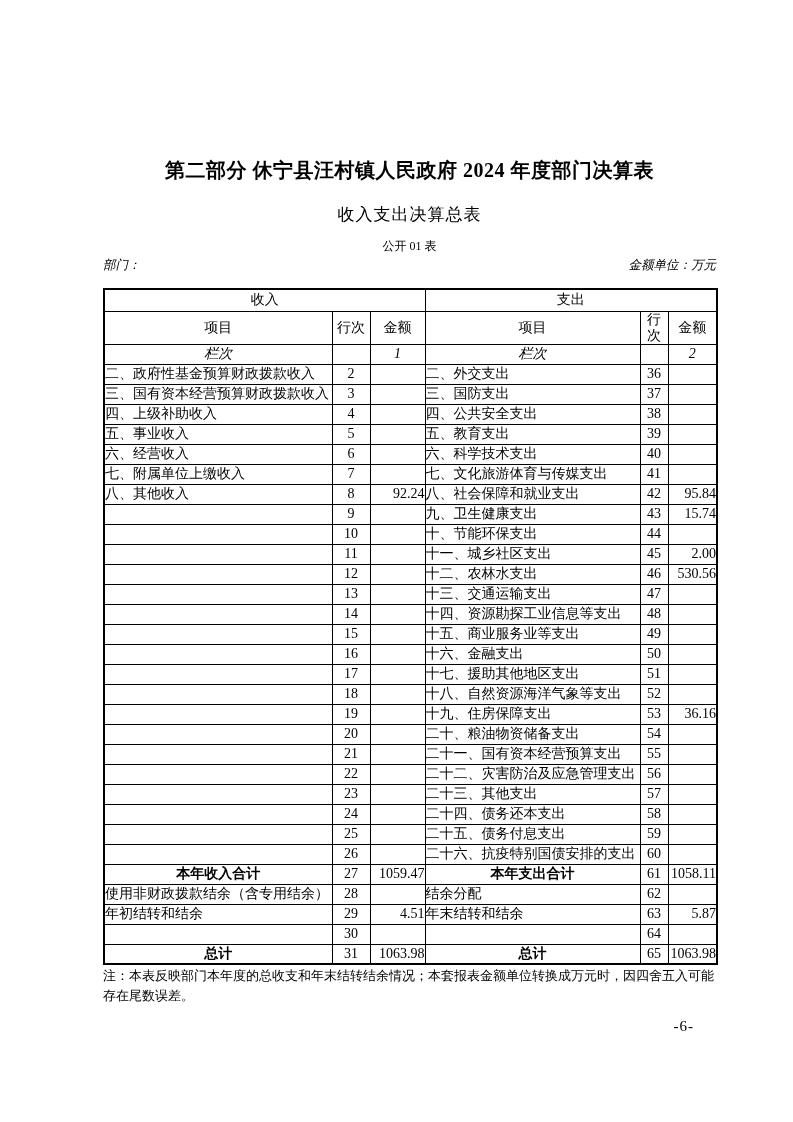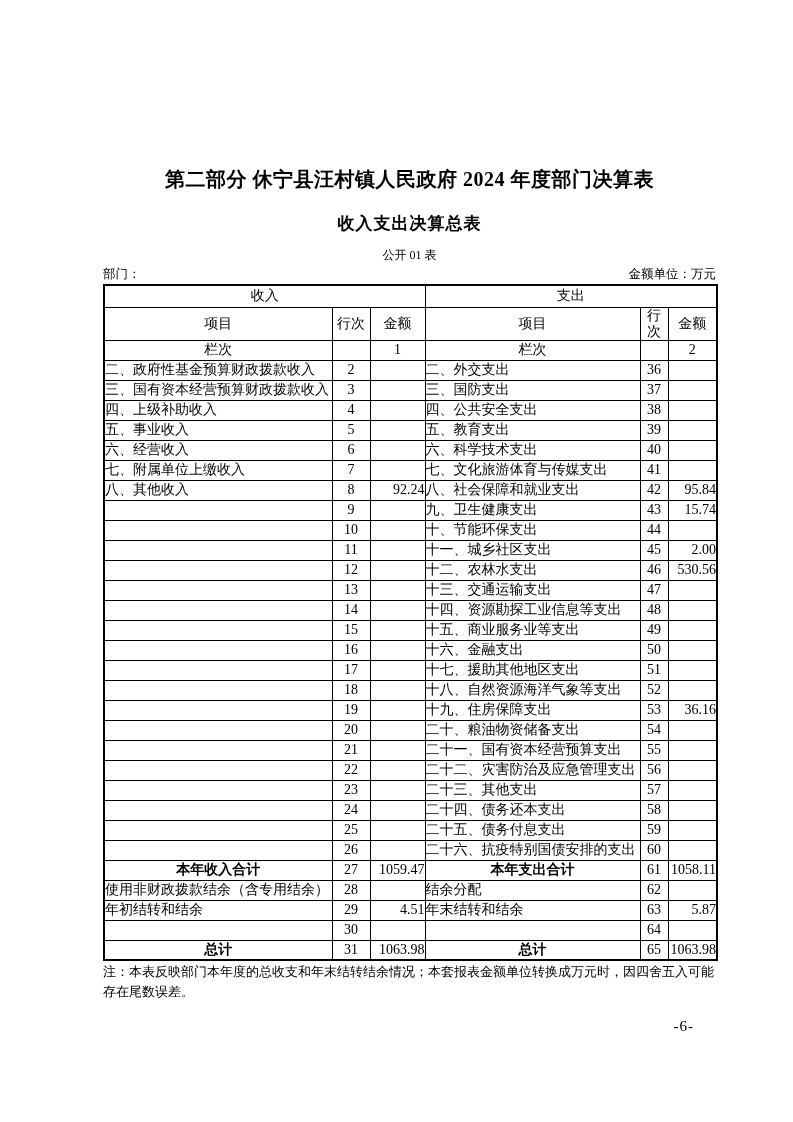--- a/index.html
+++ b/index.html
@@ -10,68 +10,69 @@
     color: #000;
   }
   .page {
     position: relative;
     width: 793px; height: 1122px;
     background: #ffffff;
     overflow: hidden;
   }
   .content {
     position: absolute;
-    left: 103px; top: 17px;
+    left: 103px; top: 8px;
     width: 613px;
   }
   .title {
     margin-top: 149px;
     font-size: 20px;
     font-weight: bold;
     text-align: center;
     white-space: nowrap;
     letter-spacing: 0.5px;
   }
   .subtitle {
     margin-top: 19px;
     font-size: 17px;
-    font-weight: bold;
+    font-weight: normal;
     text-align: center;
     letter-spacing: 1px;
   }
   .form-code {
     margin-top: 12px;
     font-size: 12px;
     text-align: center;
   }
   .meta {
     margin-top: 2px;
     display: flex;
     justify-content: space-between;
     align-items: flex-start;
     font-size: 12.5px;
+    font-style: italic;
   }
   table.main {
-    margin-top: 1px;
+    margin-top: 14px;
     width: 613px;
     border-collapse: collapse;
     table-layout: fixed;
     border: 2px solid #000;
   }
   table.main td {
     border: 1px solid #000;
     font-size: 14px;
     line-height: 1.15;
     overflow: hidden;
     vertical-align: middle;
     padding: 0;
   }
   tr.hr1 { height: 22px; }
   tr.hr2 { height: 33px; padding-left: 32px; }
-  tr.hr3 { height: 20px; }
+  tr.hr3 { height: 20px; font-style: italic; }
   tbody tr { height: 20px; }
   td.sec { text-align: center; }
   td.hcell { text-align: center; }
   td.item { text-align: left; padding-left: 2px; white-space: nowrap; }
   td.item.total { text-align: center; font-weight: bold; padding-left: 0; }
   td.rowno { text-align: center; }
   td.amount { text-align: right; padding-right: 3px; white-space: nowrap; }
   .note {
     margin-top: 1px;
     font-size: 13px;

